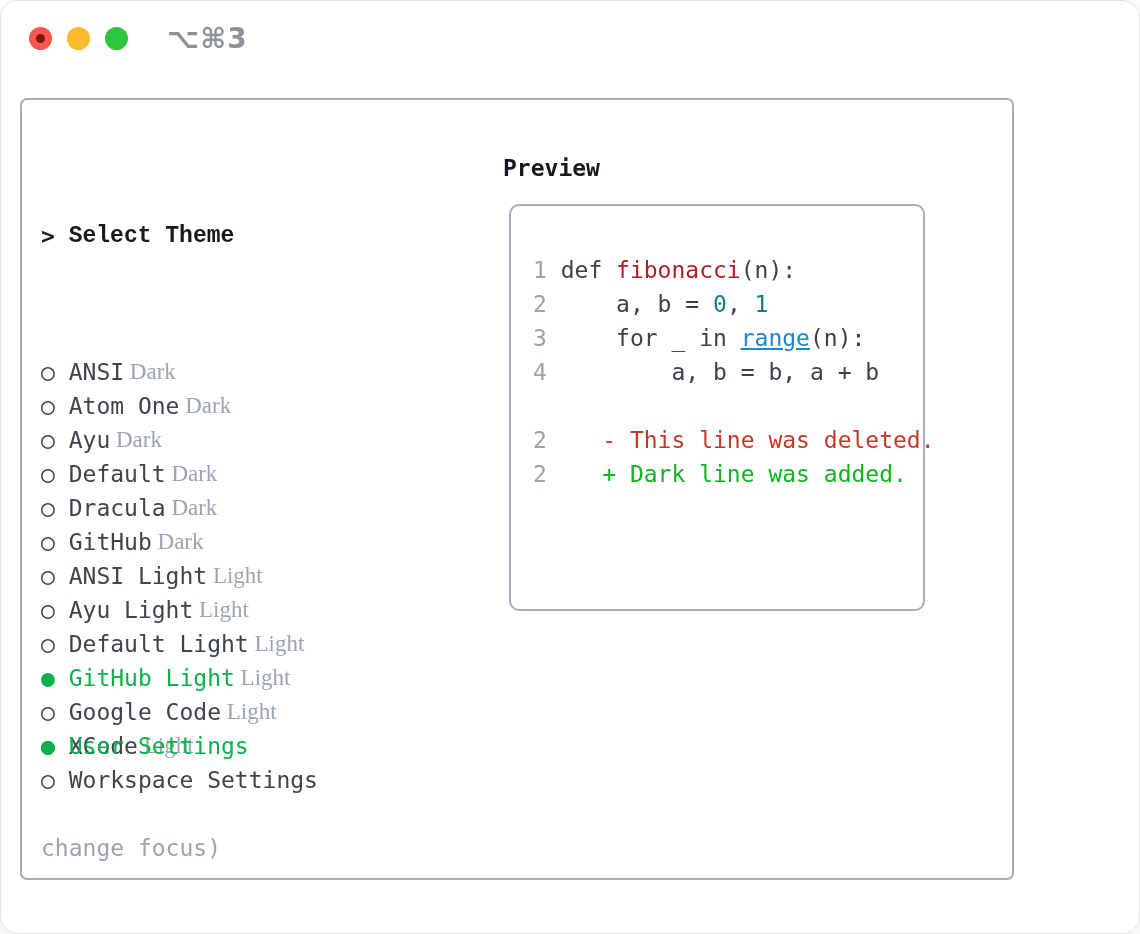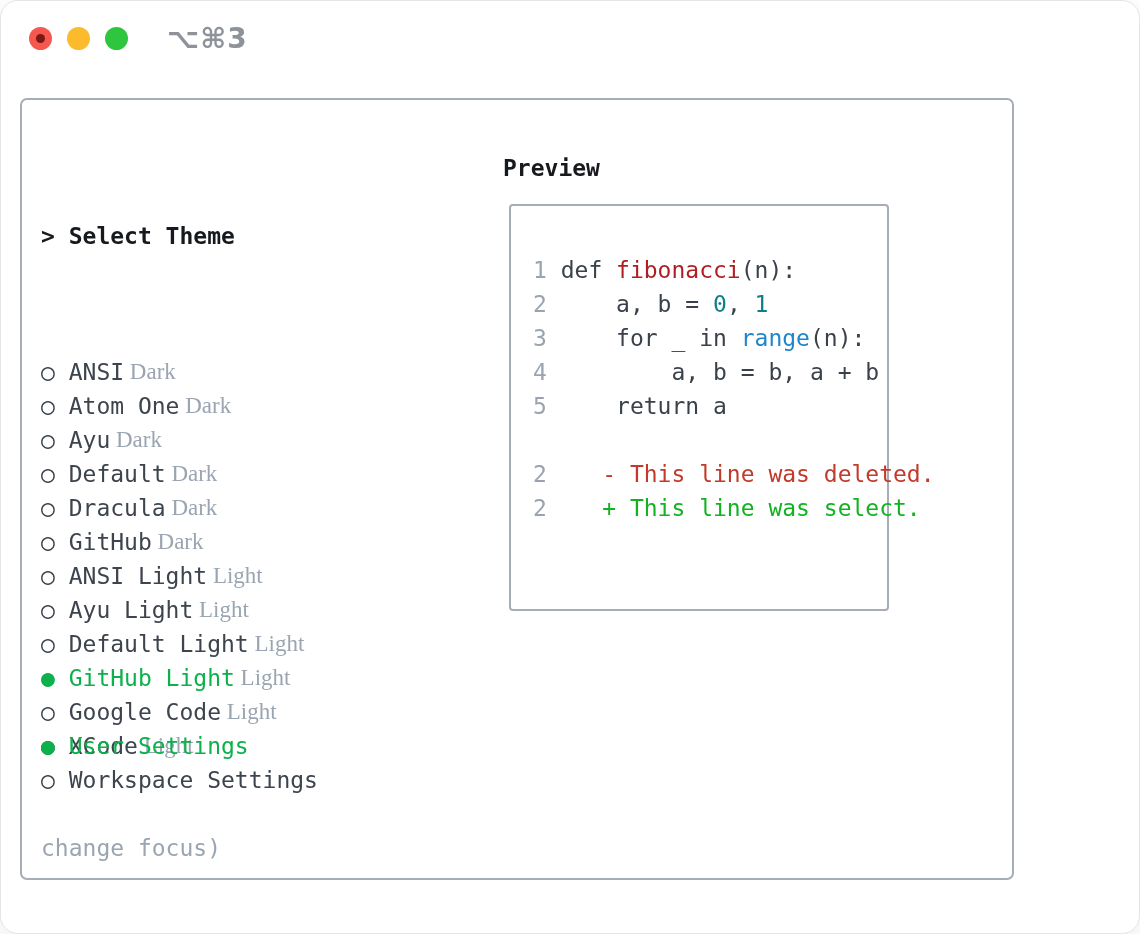--- a/index.html
+++ b/index.html
@@ -37,41 +37,41 @@
     border:2px solid var(--c-panel-border);border-radius:7px;box-sizing:border-box;
     background:#ffffff;
   }
   .mono{font-size:23px;line-height:34px;white-space:pre;}
   .row{height:34px;display:flex;align-items:center;white-space:pre;}
   .mk{display:inline-block;width:2ch;color:var(--c-item-text);}
   .mk.sel{color:var(--c-selected-green);}
   .mk.hdr{color:var(--c-heading);font-weight:bold;}
   .nm{color:var(--c-item-text);}
   .nm.sel{color:var(--c-selected-green);}
-  .nm.hdr{color:var(--c-heading);font-weight:bold;}
+  .nm.hdr{color:var(--c-heading);font-weight:bold;font-family:Liberation Mono, monospace;}
   .sub{color:var(--c-muted);font-family:Liberation Serif, serif;}
   .list{position:absolute;left:19px;top:51px;}
   .apply{position:absolute;left:19px;top:527px;}
   .hint{position:absolute;left:19px;top:663px;color:var(--c-muted);}
   
   .preview-label{
     position:absolute;left:481px;top:51px;height:34px;line-height:34px;
     font-size:23px;font-weight:bold;color:var(--c-heading);
   }
   .pbox{
-    position:absolute;left:487px;top:104px;width:380px;height:407px;
-    border:2px solid var(--c-panel-border);border-radius:4px;box-sizing:border-box;
+    position:absolute;left:487px;top:104px;width:416px;height:407px;
+    border:2px solid var(--c-panel-border);border-radius:10px;box-sizing:border-box;
   }
   .codeblock{position:absolute;left:22px;top:47px;}
   .cline{height:34px;line-height:34px;white-space:pre;font-size:23px;}
   .ln{display:inline-block;width:2ch;color:var(--c-line-number);}
   .t-code{color:var(--c-code-default);}
   .t-fn{color:var(--c-code-function);}
   .t-num{color:var(--c-code-number);}
-  .t-bi{color:var(--c-code-builtin);}
+  .t-bi{color:var(--c-code-builtin);text-decoration:underline;}
   .t-ctx{color:var(--c-diff-context);}
   .t-del{color:var(--c-diff-deleted);margin-top:44px;}
   .t-add{color:var(--c-diff-added);}
 </style>
 </head>
 <body>
 
 <div class="app">
 
   <div class="titlebar">
@@ -104,21 +104,20 @@
 
     <div class="preview-label">Preview</div>
 
     <div class="pbox">
       <div class="codeblock" id="code-block">
 
       <div class="cline"><span class="ln">1</span><span class="t-code">def </span><span class="t-fn">fibonacci</span><span class="t-code">(n):</span></div>
           <div class="cline"><span class="ln">2</span><span class="t-code">    a, b = </span><span class="t-num">0</span><span class="t-code">, </span><span class="t-num">1</span></div>
           <div class="cline"><span class="ln">3</span><span class="t-code">    for _ in </span><span class="t-bi">range</span><span class="t-code">(n):</span></div>
           <div class="cline"><span class="ln">4</span><span class="t-code">        a, b = b, a + b</span></div>
-          <div class="cline"><span class="ln">5</span><span class="t-code">    return a</span></div>
           <div class="cline"><span class="ln"></span></div>
           <div class="cline"><span class="ln">2</span><span class="t-ctx">   </span><span class="t-del">- This line was deleted.</span></div>
-          <div class="cline"><span class="ln">2</span><span class="t-ctx">   </span><span class="t-add">+ This line was select.</span></div>
+          <div class="cline"><span class="ln">2</span><span class="t-ctx">   </span><span class="t-add">+ Dark line was added.</span></div>
         </div>
     </div>
 
   </div>
 </div>
 
 </body></html>

